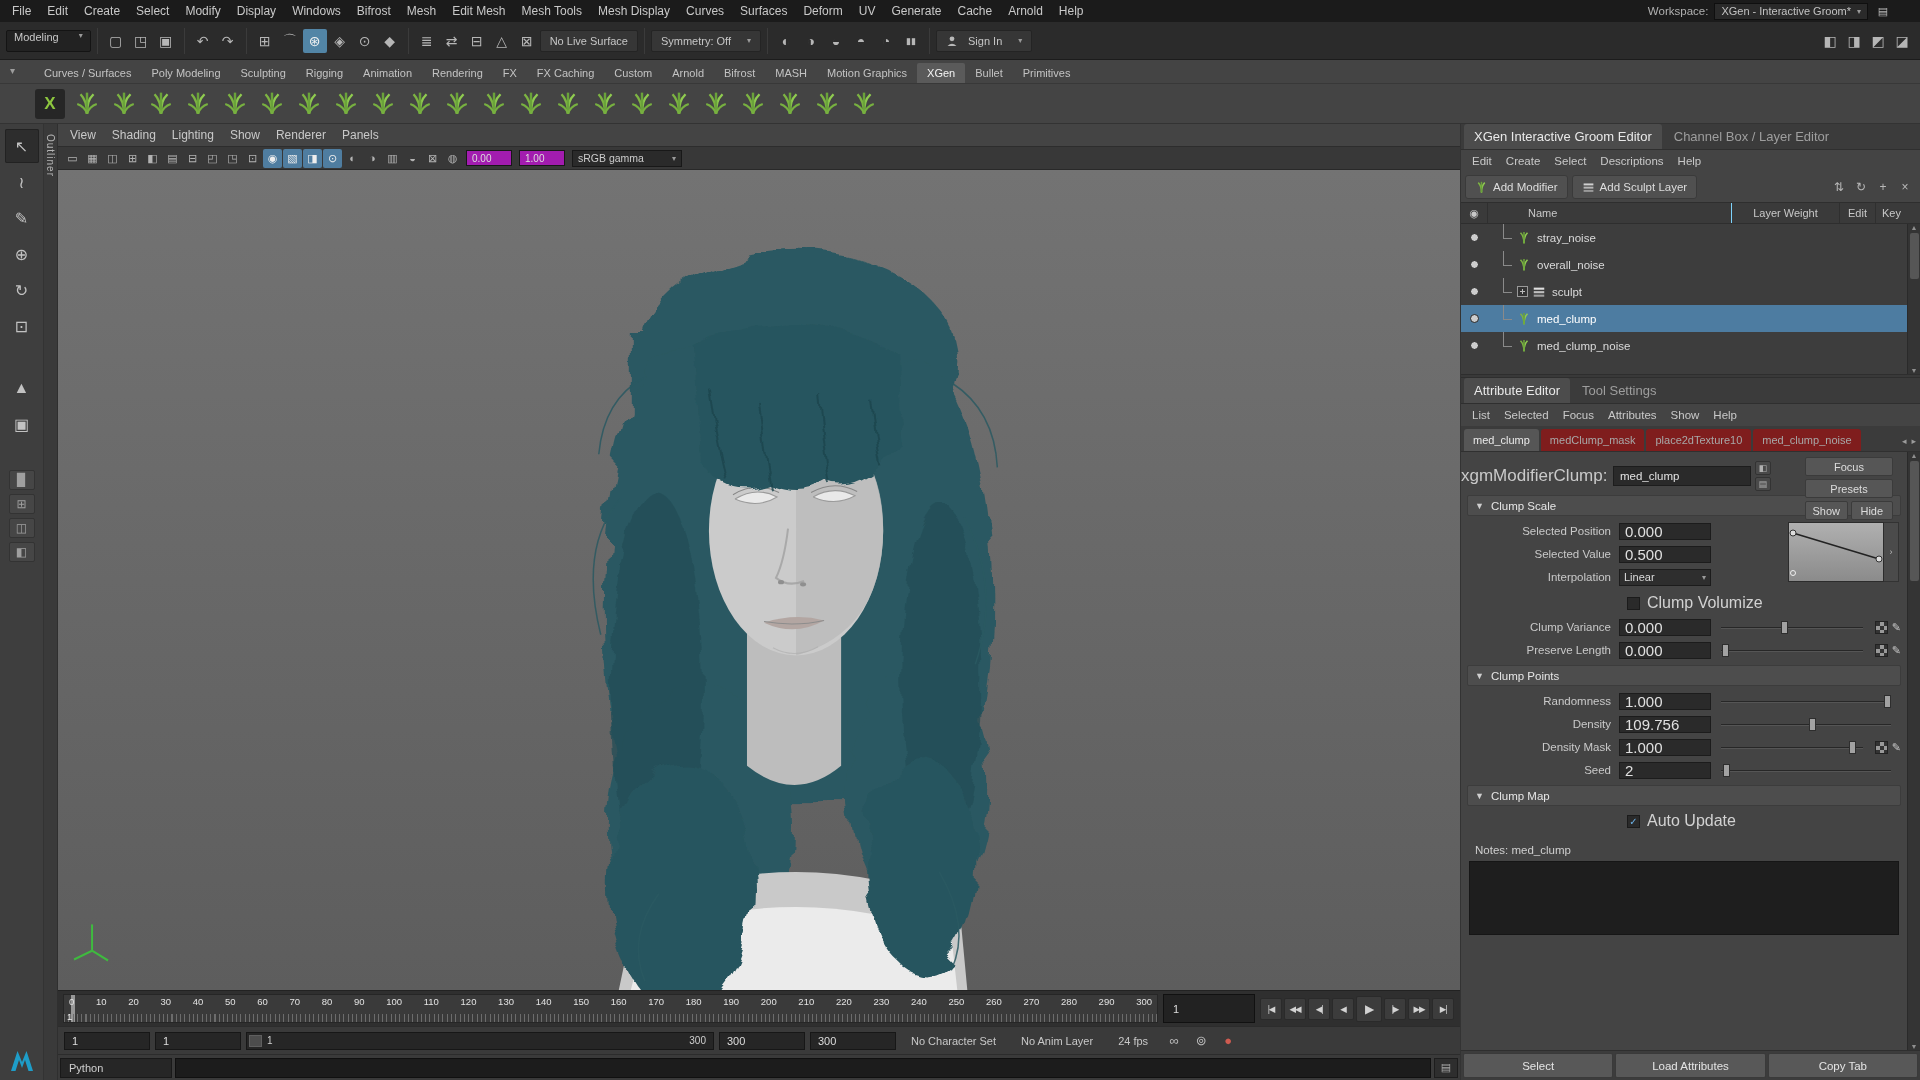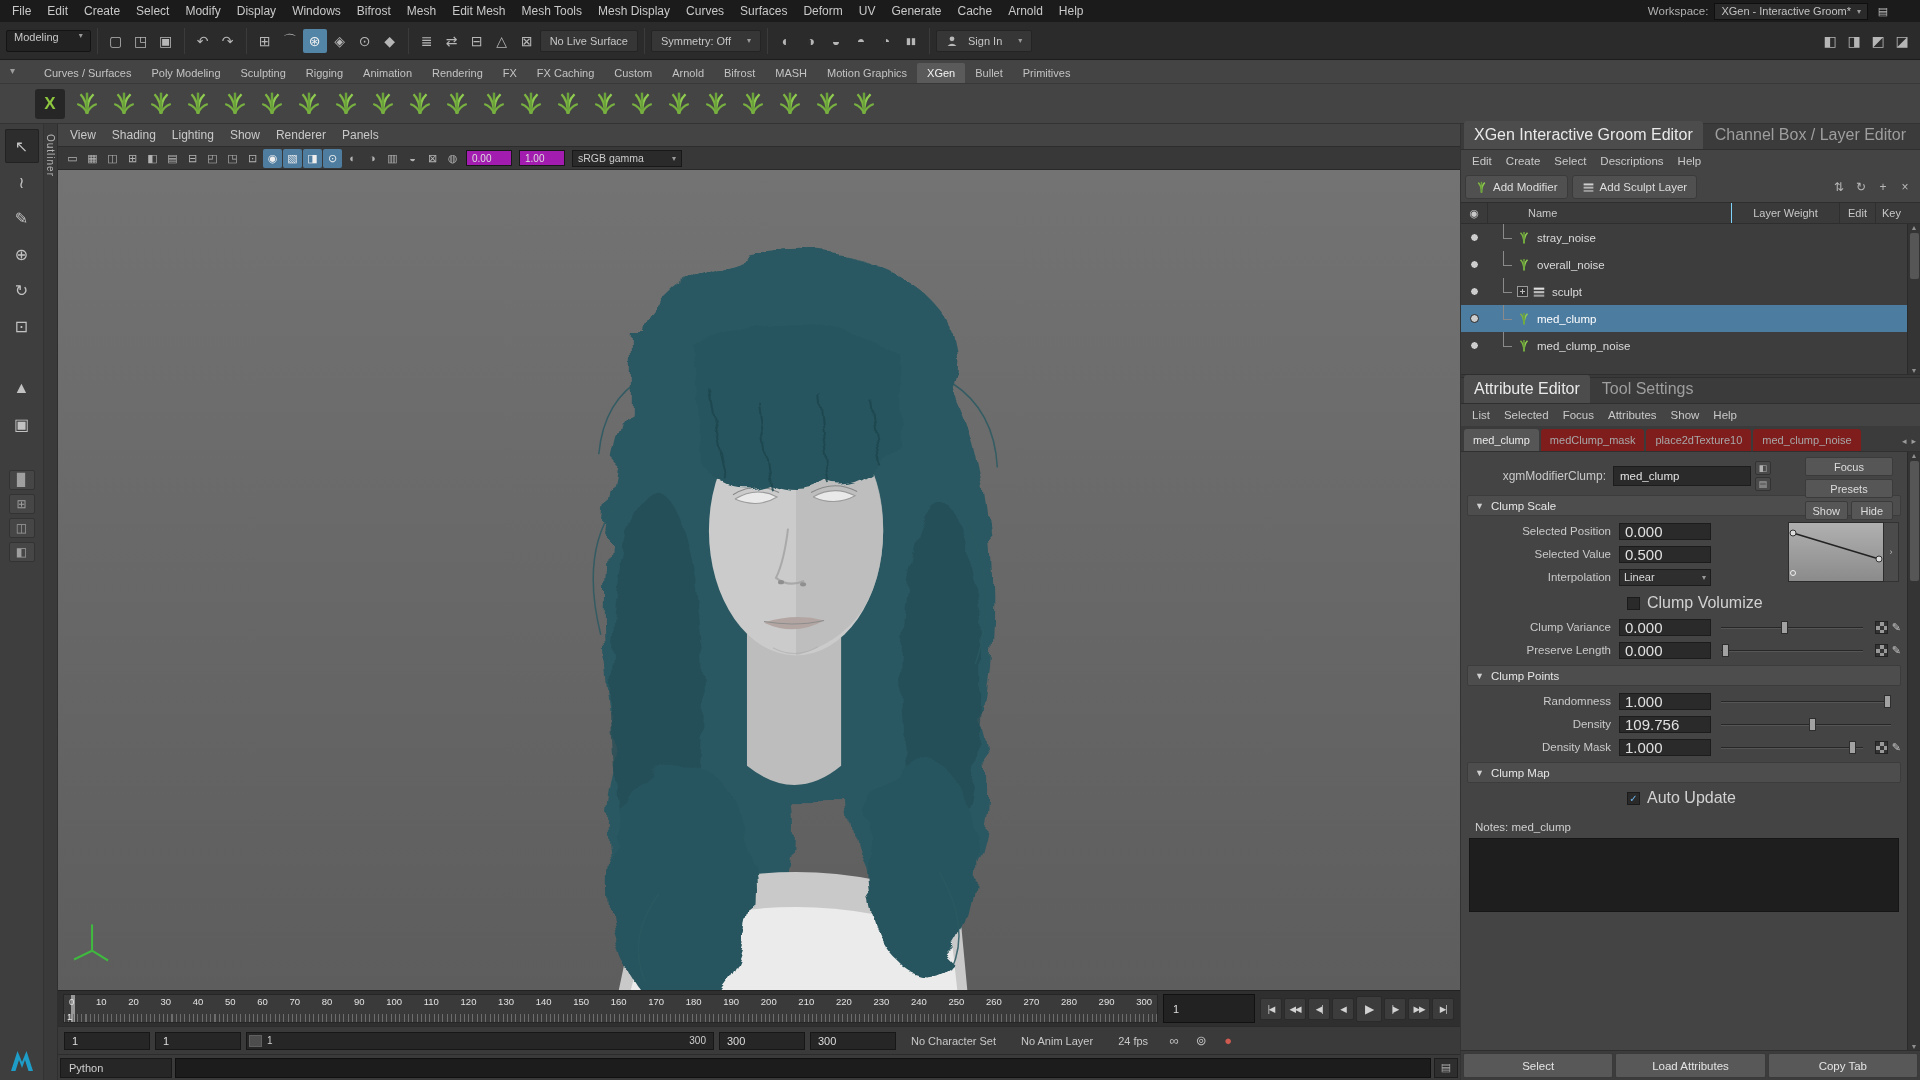--- a/index.html
+++ b/index.html
@@ -70,21 +70,21 @@
   .ricon.red{color:#cf5b50}
   
   #cmdline{height:26px;display:flex;align-items:center;background:#3a3a3a;border-top:1px solid #2c2c2c;padding:0 2px}
   #cmd-label{width:112px;height:20px;background:#262626;border:1px solid #191919;display:flex;align-items:center;padding-left:8px;font-size:11px;color:#cfcfcf}
   #cmd-input{flex:1;height:20px;margin:0 3px;background:#1c1c1c;border:1px solid #101010}
   #cmd-icon{width:24px;height:20px;display:flex;align-items:center;justify-content:center;color:#a8a8a8;background:#2e2e2e;border:1px solid #1d1d1d;font-size:11px}
   #helpline{height:24px;background:#414141;border-top:1px solid #2e2e2e;display:flex;align-items:center;padding-left:24px;font-size:11px;color:#c0c0c0}
   
   #right{position:absolute;top:124px;right:0;width:460px;bottom:0;background:#444;border-left:1px solid #333;display:flex;flex-direction:column}
   .rp-tabs{height:26px;background:#3b3b3b;display:flex;align-items:flex-end;gap:2px;padding:0 3px;border-bottom:1px solid #2f2f2f;flex:none}
-  .rp-tab{padding:5px 10px;font-size:16px;color:#9e9e9e;white-space:nowrap}
+  .rp-tab{padding:5px 10px;font-size:13px;color:#9e9e9e;white-space:nowrap}
   .rp-tab.active{background:#4c4c4c;color:#e9e9e9;border-radius:3px 3px 0 0}
   .rp-menus{height:22px;display:flex;align-items:center;padding-left:4px;flex:none}
   .rp-menus .mi{padding:2px 7px;font-size:11.5px}
   #groom-actions{height:30px;display:flex;align-items:center;gap:4px;padding:0 4px;flex:none}
   .gbtn{height:24px;background:#505050;border:1px solid #3a3a3a;border-radius:3px;display:flex;align-items:center;gap:5px;padding:0 9px;font-size:11.5px;color:#ddd;white-space:nowrap}
   .gico{width:22px;height:22px;display:flex;align-items:center;justify-content:center;color:#b9b9b9;font-size:12px}
   #groom-actions .rightgrp{margin-left:auto;display:flex}
   .gt-head{height:22px;background:#3a3a3a;border-top:1px solid #2e2e2e;border-bottom:1px solid #2e2e2e;display:flex;align-items:stretch;font-size:11px;color:#c8c8c8;flex:none}
   .gt-head>span{display:flex;align-items:center}
   .col-vis{width:26px;justify-content:center;flex:none}
@@ -115,21 +115,21 @@
   .rp-div{height:4px;background:#393939;border-top:1px solid #2e2e2e;border-bottom:1px solid #2e2e2e;flex:none}
   
   #node-tabs{height:26px;background:#3b3b3b;display:flex;align-items:flex-end;gap:2px;padding:0 20px 0 3px;border-bottom:1px solid #303030;overflow:hidden;position:relative;flex:none}
   .ntab{padding:5px 9px;font-size:11px;color:#a8a8a8;background:#7f1d1d;border-radius:3px 3px 0 0;white-space:nowrap}
   .ntab.active{background:#565656;color:#e9e9e9}
   .ntab-nav{position:absolute;right:2px;bottom:4px;display:flex;gap:1px}
   .ntab-nav span{font-size:9px;color:#9c9c9c;padding:1px 2px}
   
   #ae-body{flex:1;position:relative;overflow:hidden;padding-right:13px}
   #ae-head-row{display:flex;align-items:center;margin:9px 0 2px 0;position:relative}
-  .ae-node-label{width:152px;text-align:right;padding-right:7px;color:#c9c9c9;font-size:12px}
+  .ae-node-label{width:152px;text-align:right;padding-right:7px;color:#c9c9c9;font-size:17px}
   .ae-node-field{width:138px;height:20px;background:#2a2a2a;border:1px solid #1d1d1d;color:#e2e2e2;font-size:11.5px;display:flex;align-items:center;padding-left:6px}
   .mini-col{display:flex;flex-direction:column;gap:2px;margin-left:4px}
   .mini-btn{width:16px;height:14px;display:flex;align-items:center;justify-content:center;font-size:9px;color:#b0b0b0;background:#4a4a4a;border:1px solid #333;border-radius:2px}
   .stack{position:absolute;right:14px;top:-4px;width:88px;display:flex;flex-direction:column;gap:3px}
   .sbtn{height:19px;background:#565656;border:1px solid #3b3b3b;border-radius:2px;font-size:11px;color:#ddd;display:flex;align-items:center;justify-content:center}
   .sbtn-row{display:flex;gap:3px}
   .sbtn-row .sbtn{flex:1}
   .sect{margin-top:2px}
   .sect-head{height:21px;background:#4d4d4d;border:1px solid #3c3c3c;border-radius:2px;margin:4px 6px;display:flex;align-items:center;gap:7px;padding-left:7px;font-size:11.5px;color:#e5e5e5}
   .tri{font-size:9px;color:#cfcfcf}
@@ -1103,20 +1103,28 @@
         <span class="afield">1.000</span>
         <span class="aslider">
             <span class="groove"></span>
             <span class="handle" style="left:90%"></span>
           </span>
         <span class="map-icons">
           <span class="checker"></span>
           <span class="brushi">✎</span>
         </span>
       </div>
+      <div class="arow">
+        <span class="alabel">Seed</span>
+        <span class="afield">2</span>
+        <span class="aslider">
+            <span class="groove"></span>
+            <span class="handle" style="left:1%"></span>
+          </span>
+      </div>
     </div>
 
     <div class="sect">
       <div class="sect-head">
         <span class="tri">▼</span>
         <span>Clump Map</span>
       </div>
       <div class="chk-row">
         <span class="chk">✓</span>
         <span class="chk-label">Auto Update</span>

